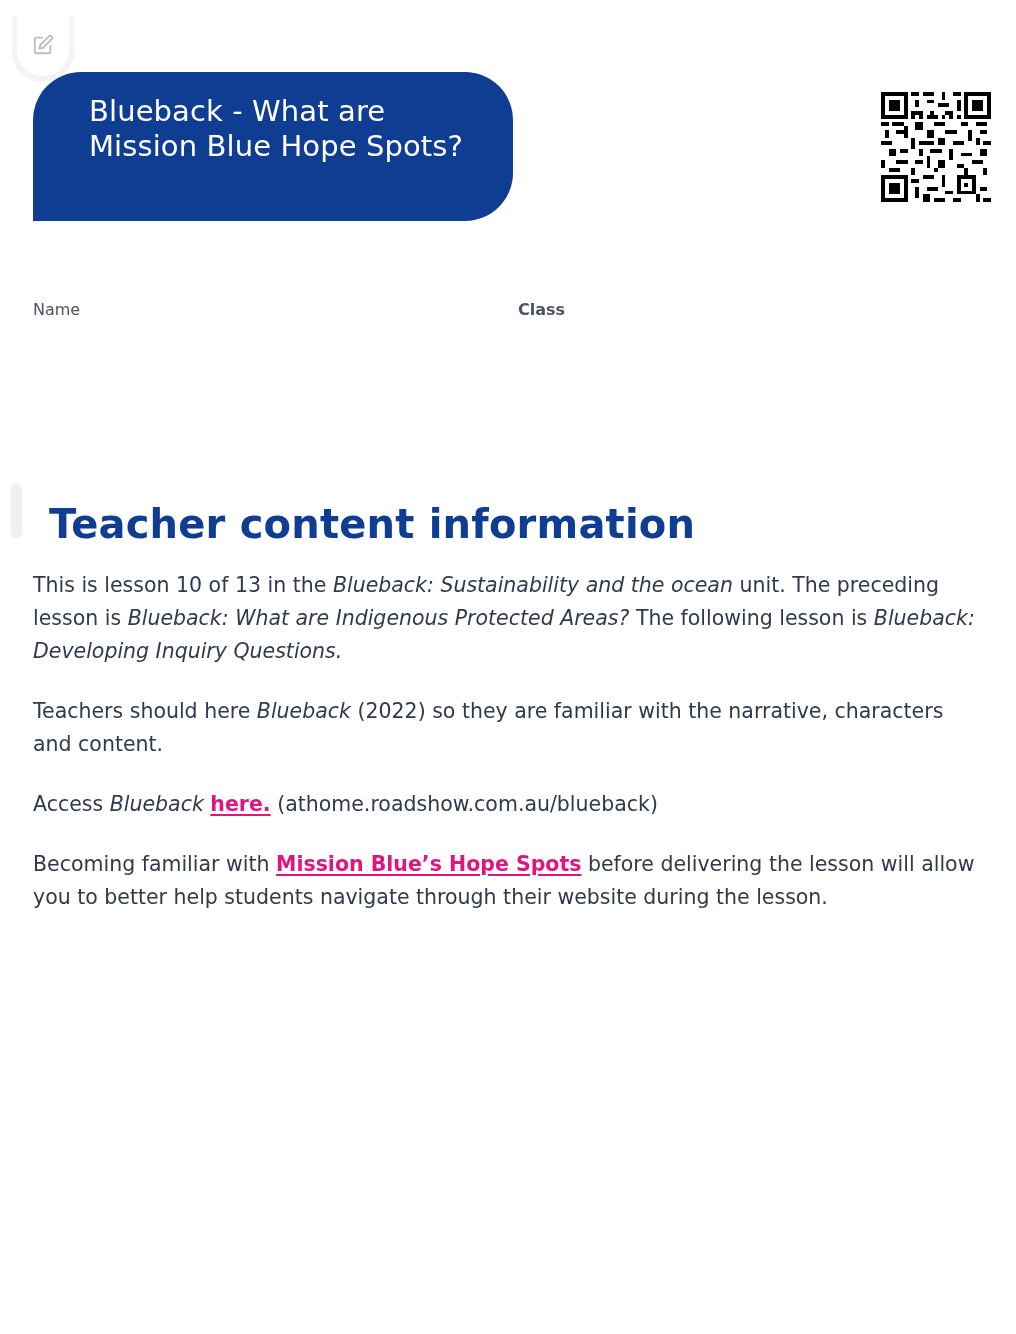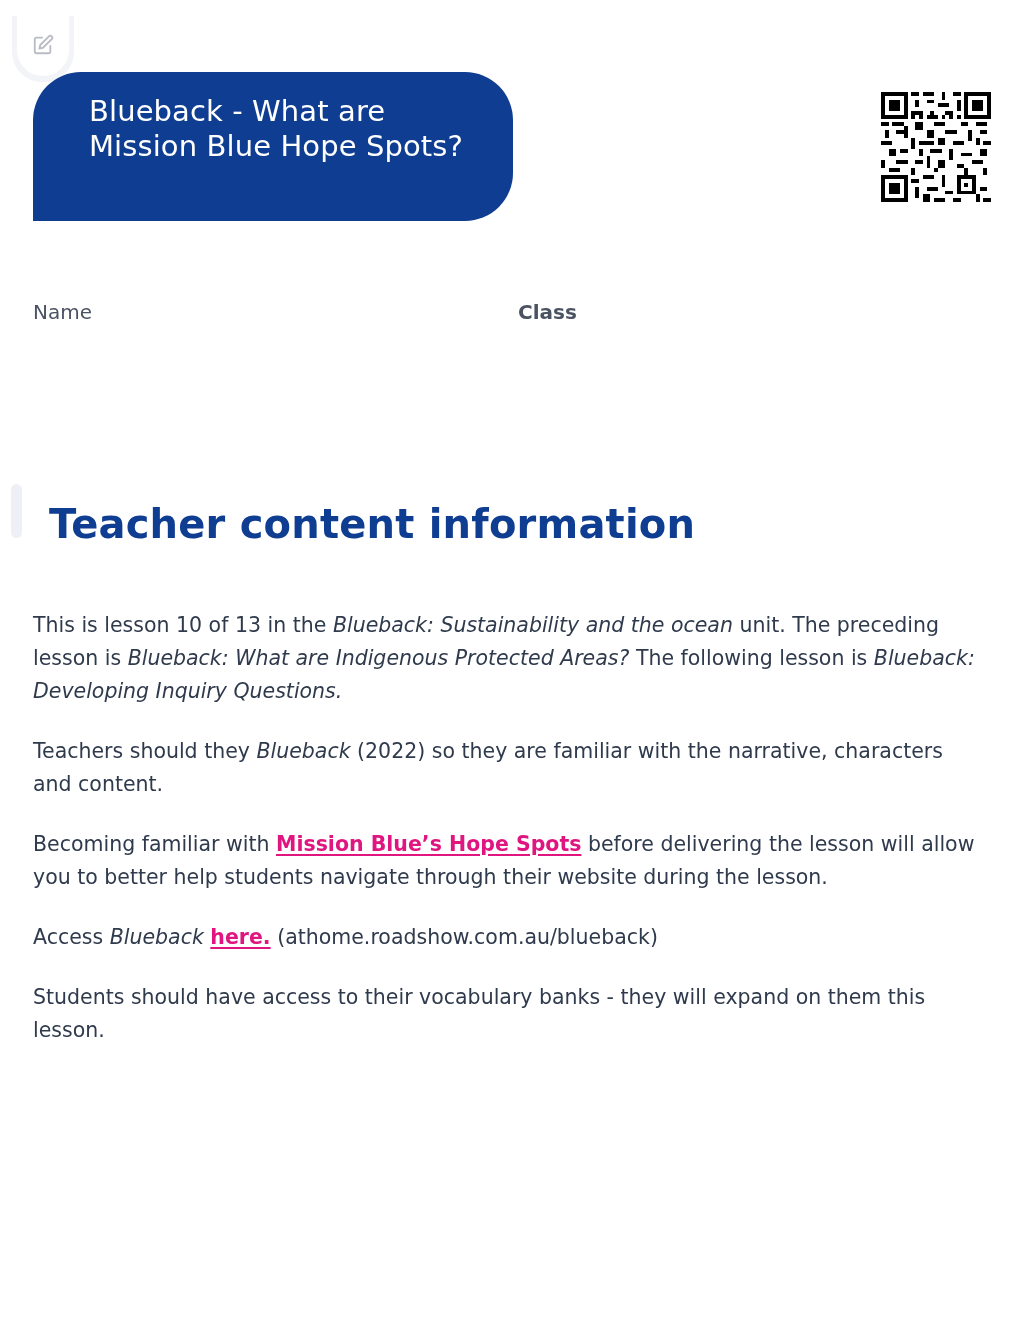--- a/index.html
+++ b/index.html
@@ -67,21 +67,21 @@
       position: absolute;
       left: 880px;
       top: 92px;
       width: 112px;
       height: 110px;
     }
 
     .field-label {
       position: absolute;
       top: 300px;
-      font-size: 20px;
+      font-size: 16px;
       color: #4b5363;
     }
     .field-name { left: 33px; }
     .field-class { left: 518px; font-weight: bold; }
 
     .section-bar {
       position: absolute;
       left: 11px;
       top: 484px;
       width: 11px;
@@ -100,21 +100,20 @@
       line-height: 52px;
       color: #0e3d91;
       letter-spacing: 0.2px;
     }
 
     .content {
       position: absolute;
       left: 33px;
       top: 569px;
       width: 950px;
-      margin-top: 40px;
     }
     .content p {
       margin: 0 0 27px 0;
       font-size: 20.5px;
       line-height: 33px;
       color: #2f3a4c;
     }
     .content em { font-style: italic; }
     .content a {
       color: #e0157f;
@@ -234,20 +233,19 @@
 
 <div class="field-label field-name">Name</div>
 <div class="field-label field-class">Class</div>
 
 <div class="section-bar"></div>
 <h2 class="section-heading">Teacher content information</h2>
 
 <div class="content">
   <p><span>This is lesson 10 of 13 in the </span><em>Blueback: Sustainability and the ocean</em><span> unit. The preceding lesson is </span><em>Blueback: What are Indigenous Protected Areas?</em><span> The following lesson is </span><em>Blueback: Developing Inquiry Questions.</em></p>
 
-  <p><span>Teachers should they </span><em>Blueback</em><span> (2022) so they are familiar with the narrative, characters and content.</span></p>
+  <p><span>Teachers should here </span><em>Blueback</em><span> (2022) so they are familiar with the narrative, characters and content.</span></p>
+
+  <p><span>Access </span><em>Blueback</em><span> </span><a>here.</a><span> (athome.roadshow.com.au/blueback)</span></p>
 
   <p><span>Becoming familiar with </span><a>Mission Blue’s Hope Spots</a><span> before delivering the lesson will allow you to better help students navigate through their website during the lesson.</span></p>
 
-  <p><span>Access </span><em>Blueback</em><span> </span><a>here.</a><span> (athome.roadshow.com.au/blueback)</span></p>
-
-  <p><span>Students should have access to their vocabulary banks - they will expand on them this lesson.</span></p>
 </div>
 
 </body></html>

